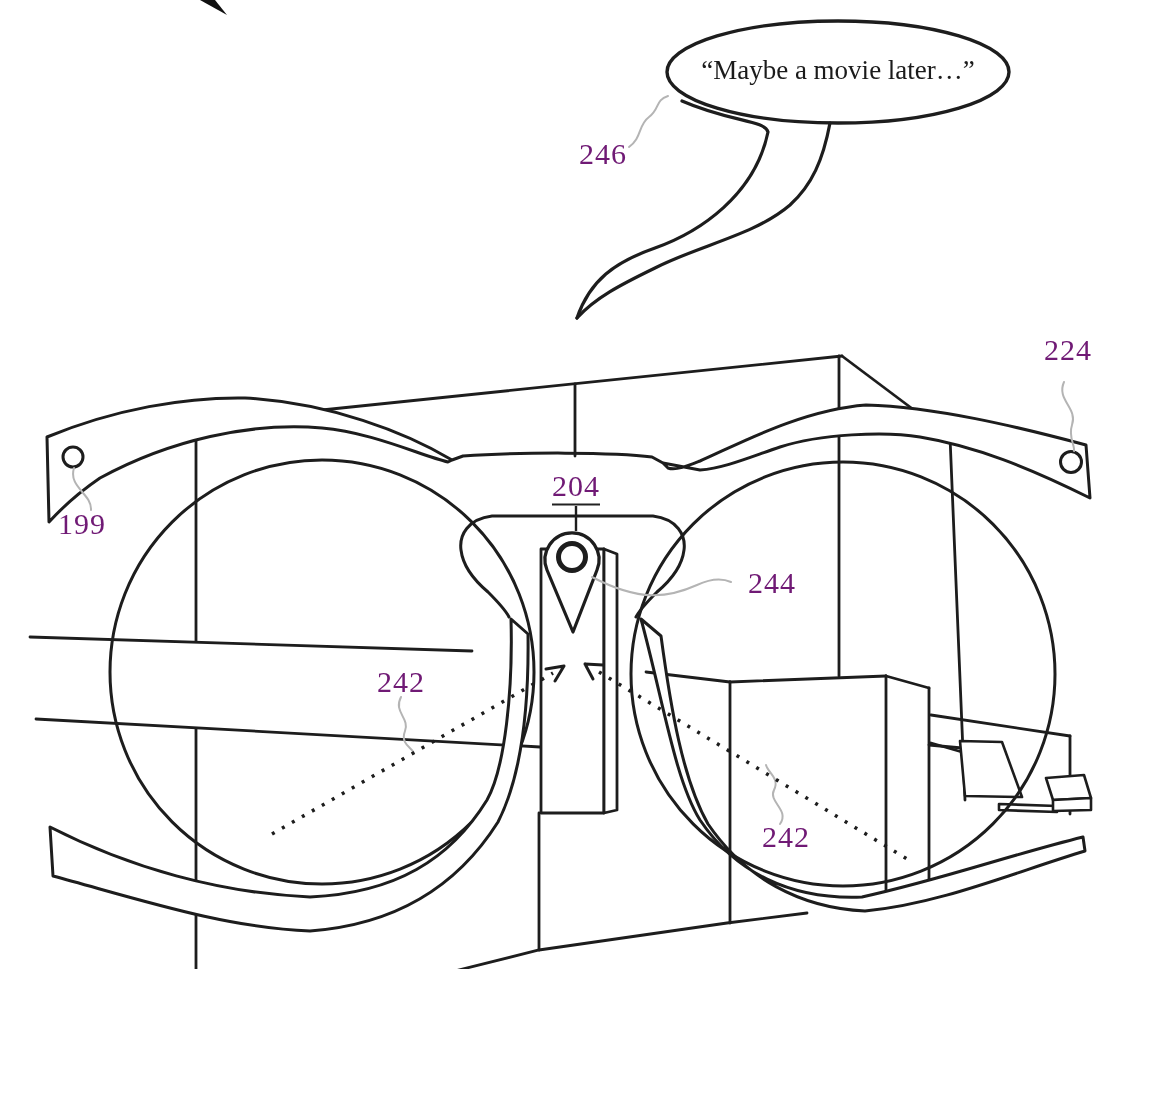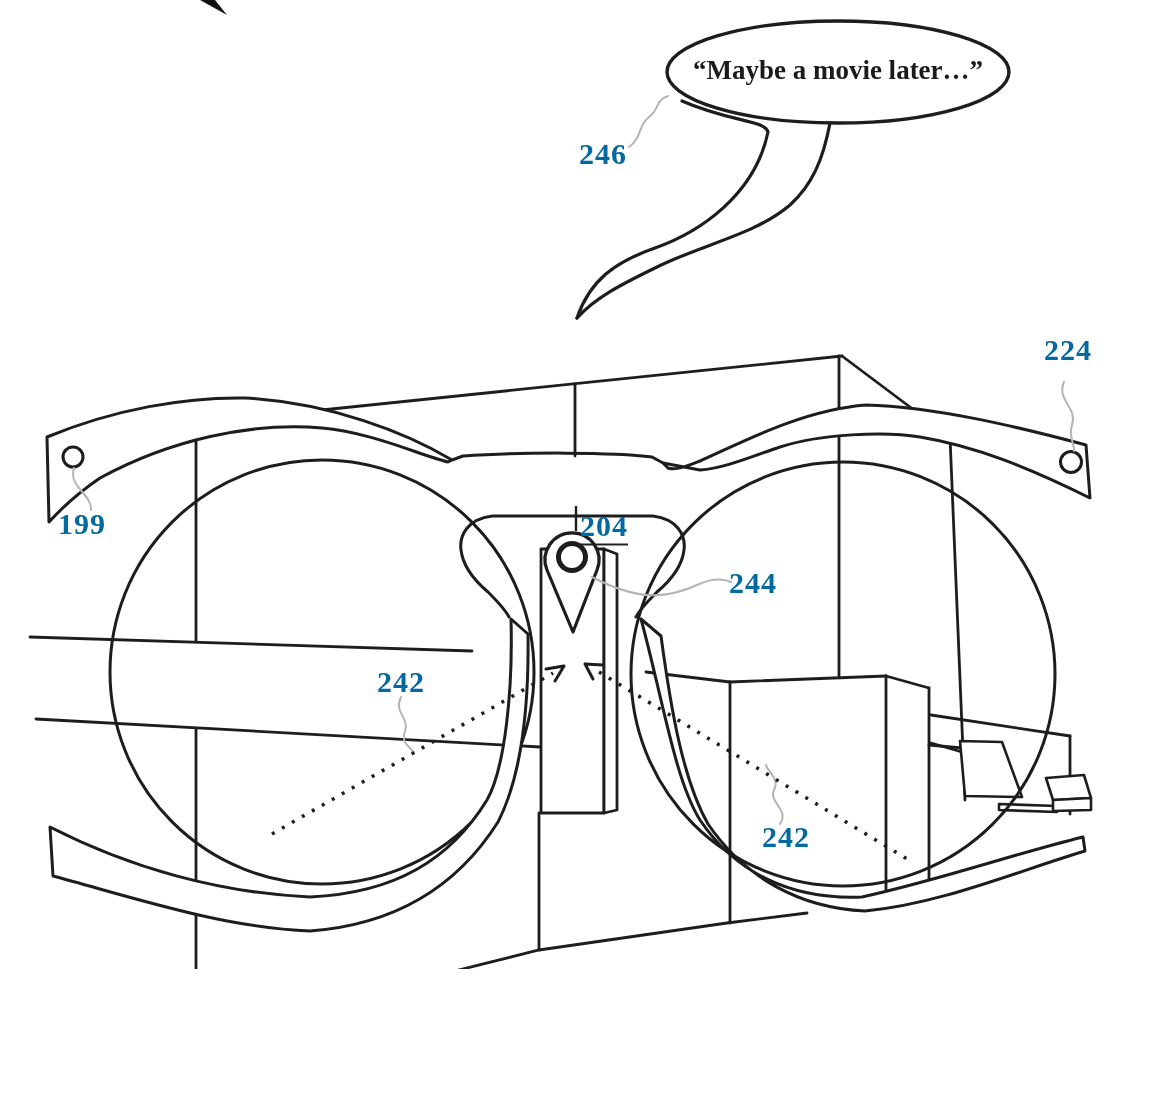--- a/index.html
+++ b/index.html
@@ -2,28 +2,27 @@
 <html><head>
 <meta charset="utf-8">
 <style>
   html,body{margin:0;padding:0;background:#ffffff;}
   #stage{
     position:relative;
     width:1154px;height:969px;
     background:#ffffff;
     overflow:hidden;
     font-family:"Liberation Serif","DejaVu Serif",serif;
-    font-weight:bold;
   }
   #artwork{position:absolute;left:0;top:0;width:1154px;height:1099px;}
   .ref-label{
     position:absolute;
     transform:translate(-50%,-50%);
     font-size:30px;
-    color:#0369a1;
+    color:#701a75;
     letter-spacing:1px;
     white-space:nowrap;
     user-select:none;
   }
   .ref-label.underlined{
     border-bottom:2.5px solid #222222;
     padding-bottom:1px;
   }
   #bubble-text{
     position:absolute;
@@ -135,26 +134,26 @@
     <g>
       <path d="M272,834 L553,673" stroke="#1d1d1d" stroke-width="3.5" stroke-dasharray="3 8.5" fill="none"></path>
       <path d="M599,672 L912,862" stroke="#1d1d1d" stroke-width="3.5" stroke-dasharray="3 8.5" fill="none"></path>
       <path d="M564,666 L546,669 M564,666 L555,681" stroke="#1d1d1d" stroke-width="3" fill="none" stroke-linecap="round"></path>
       <path d="M585,664 L603,665 M585,664 L593,679" stroke="#1d1d1d" stroke-width="3" fill="none" stroke-linecap="round"></path>
     </g>
   </svg>
 
   <div id="bubble-text" style="left:838px;top:70px;">“Maybe a movie later…”</div>
 
-  <div class="ref-label underlined" style="left:604px;top:487px;margin-top:40px;">204</div>
+  <div class="ref-label underlined" style="left:576px;top:487px;">204</div>
 
   <div class="ref-label" style="left:82px;top:524px;">199</div>
 
   <div class="ref-label" style="left:1068px;top:350px;">224</div>
 
   <div class="ref-label" style="left:401px;top:682px;">242</div>
 
   <div class="ref-label" style="left:786px;top:837px;">242</div>
 
-  <div class="ref-label" style="left:753px;top:583px;">244</div>
+  <div class="ref-label" style="left:772px;top:583px;">244</div>
 
   <div class="ref-label" style="left:603px;top:154px;">246</div>
 </div>
 
 </body></html>

